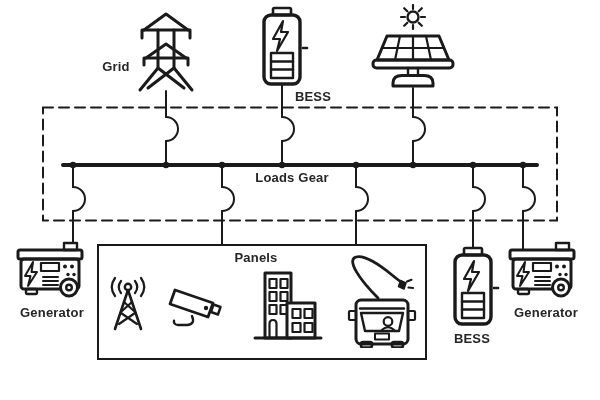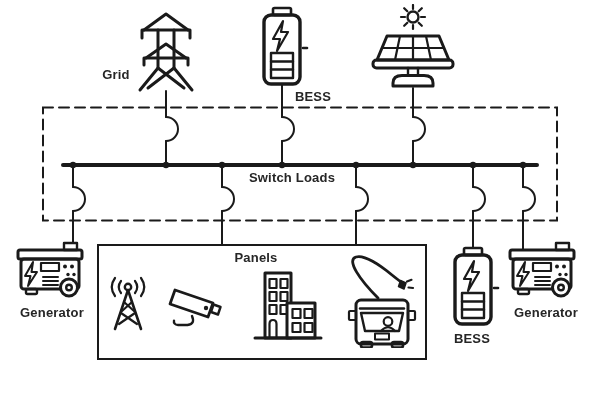--- a/index.html
+++ b/index.html
@@ -62,21 +62,21 @@
   <div class="abs icon" style="left:134px;top:8px">
     <svg width="64" height="86" viewBox="0 0 64 86" fill="none" stroke="#1a1a1a" stroke-width="3" stroke-linecap="round" stroke-linejoin="round">
       <path d="M10,22 L32,6 L54,22"></path>
       <path d="M8,22 H56 M8,22 V30 M56,22 V30"></path>
       <path d="M24,22 V60 M40,22 V60"></path>
       <path d="M12,50 L32,36 L52,50"></path>
       <path d="M10,50 H54 M10,50 V57 M54,50 V57"></path>
       <path d="M24,60 L6,82 M40,60 L58,82 M24,60 L50,80 M40,60 L14,80"></path>
     </svg>
   </div>
-  <div class="lbl" style="left:116px;top:67px">Grid</div>
+  <div class="lbl" style="left:116px;top:59px">Grid</div>
 
   <div class="abs icon" style="left:261px;top:6px">
     <svg width="48" height="82" viewBox="0 0 48 82" fill="none" stroke="#1a1a1a" stroke-linecap="round" stroke-linejoin="round">
       <rect x="12" y="2" width="18" height="7" rx="1.5" stroke-width="2.6"></rect>
       <rect x="3" y="9" width="36" height="69" rx="7" stroke-width="3.4"></rect>
       <path d="M22,15 L12,33 H19 L16,45 L27,26 H20 Z" stroke-width="2.2"></path>
       <rect x="10" y="47" width="22" height="25" stroke-width="2.4"></rect>
       <path d="M10,55.5 H32 M10,63.5 H32" stroke-width="2.4"></path>
       <path d="M42,42 H46" stroke-width="2.6"></path>
     </svg>
@@ -88,21 +88,21 @@
       <circle cx="46" cy="13" r="5.5" stroke-width="2.4"></circle>
       <path d="M46,5 V1 M46,21 V25 M54,13 H58 M38,13 H34 M51.7,7.3 L54.8,4.2 M40.3,7.3 L37.2,4.2 M51.7,18.7 L54.8,21.8 M40.3,18.7 L37.2,21.8" stroke-width="2.2"></path>
       <path d="M20,32 H72 L82,56 H10 Z" stroke-width="3"></path>
       <path d="M33,32 L28,56 M46,32 V56 M59,32 L64,56 M15,44 H77" stroke-width="2.2"></path>
       <rect x="6" y="56" width="80" height="8" rx="3.5" stroke-width="3"></rect>
       <path d="M41,64 V71 M51,64 V71" stroke-width="2.4"></path>
       <path d="M26,82 V79 Q26,71.5 35,71.5 H57 Q66,71.5 66,79 V82 Z" stroke-width="3"></path>
     </svg>
   </div>
 
-  <div class="lbl" style="left:292px;top:170px">Switch Loads</div>
+  <div class="lbl" style="left:292px;top:170px">Loads Gear</div>
 
   <div class="abs icon" style="left:16px;top:241px">
     <svg width="72" height="58" viewBox="0 0 72 58" fill="none" stroke="#1a1a1a" stroke-linecap="round" stroke-linejoin="round">
       <rect x="48" y="2" width="13" height="7" stroke-width="2.4"></rect>
       <rect x="2" y="9" width="64" height="9" rx="2" stroke-width="3"></rect>
       <rect x="5" y="18" width="58" height="30" rx="3" stroke-width="3"></rect>
       <path d="M17,21 L9,35 H14.5 L12,45 L21,31 H15.5 Z" stroke-width="2"></path>
       <rect x="25" y="22" width="18" height="8" stroke-width="2.2"></rect>
       <g fill="#1a1a1a" stroke="none">
         <circle cx="49" cy="25.5" r="2"></circle>

